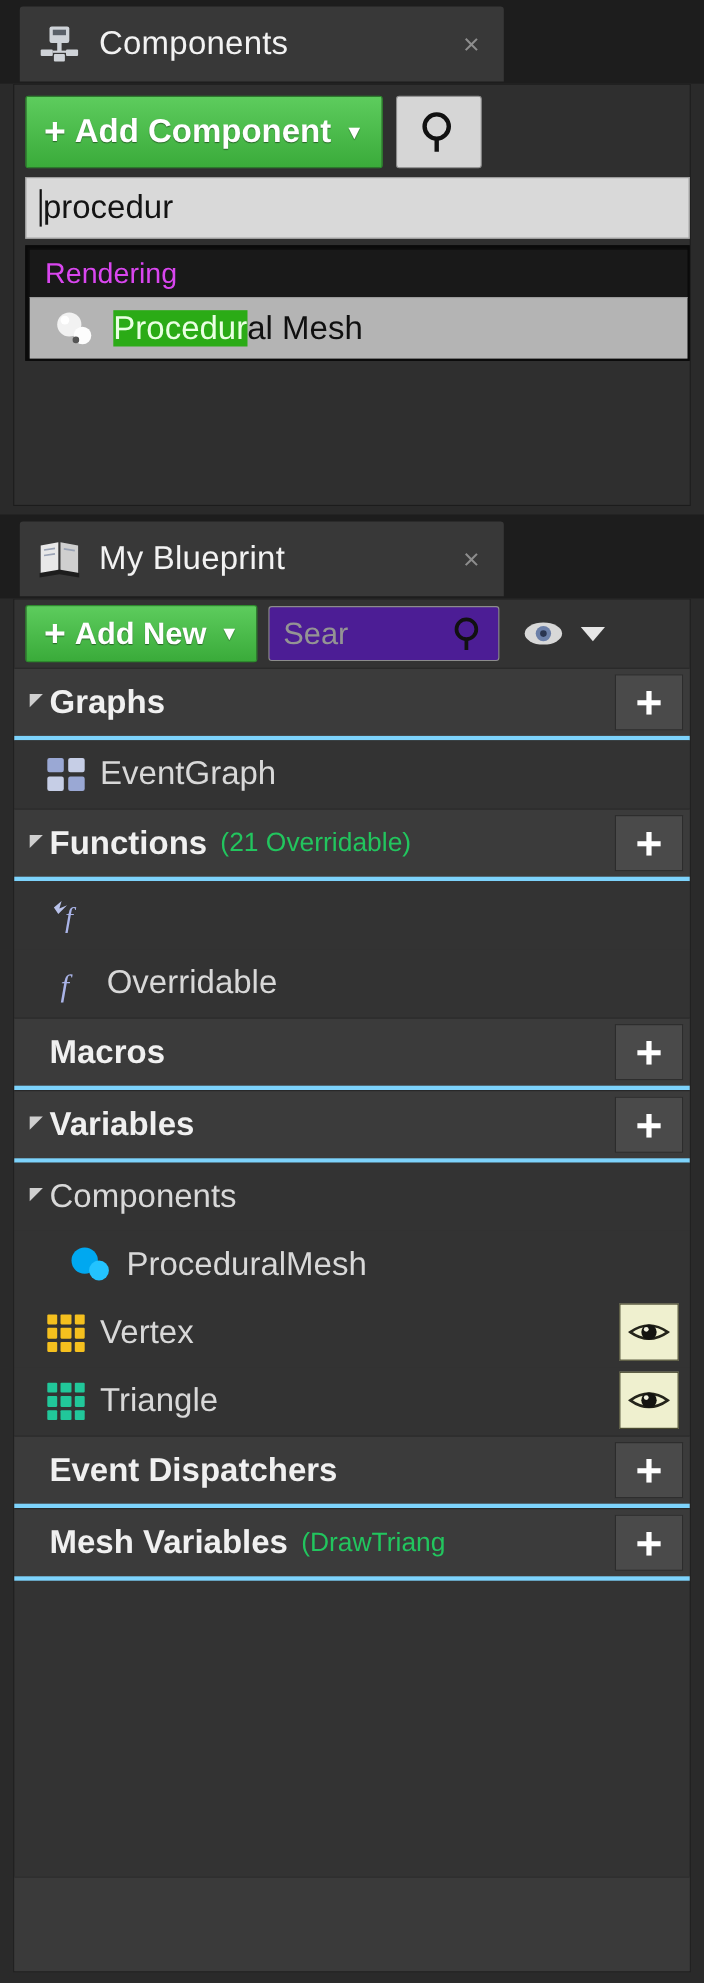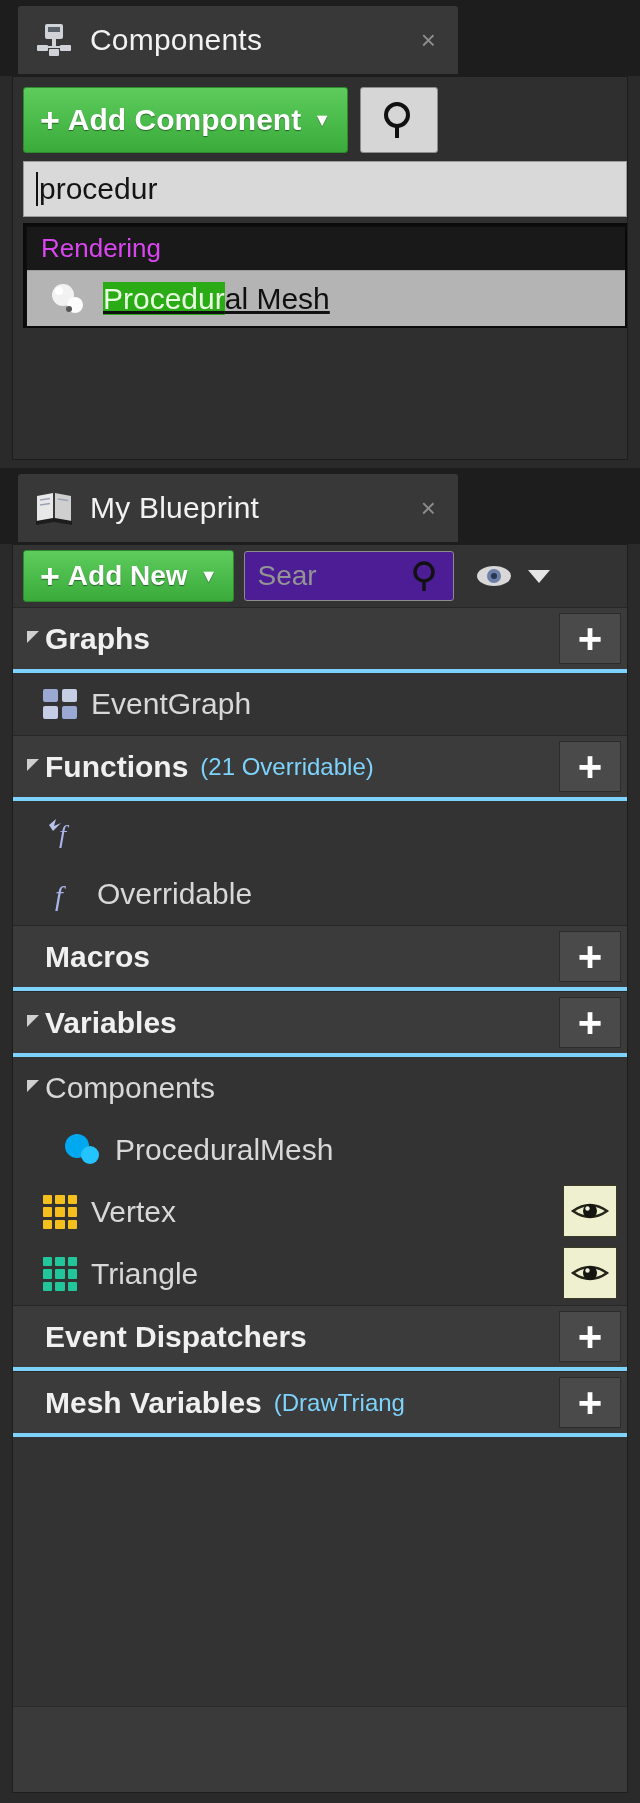--- a/index.html
+++ b/index.html
@@ -108,21 +108,21 @@
     background: #191919;
   }
   .dd-item {
     background: #b4b4b4;
     display: flex; align-items: center;
     height: 56px;
     padding-left: 22px;
     border-top: 1px solid #9d9d9d;
   }
   .dd-item .mesh-icon { width: 40px; height: 34px; position: relative; flex: 0 0 40px; }
-  .dd-item .txt { margin-left: 14px; font-size: 30px; color: #101010; white-space: nowrap; text-decoration: underline; }
+  .dd-item .txt { margin-left: 14px; font-size: 30px; color: #101010; white-space: nowrap; }
   .dd-item .hl { background: #2bab16; color: #e9ffe2; }
 
   
   #blueprint-panel { top: 468px; height: 1335px; background: #2a2a2a; }
   .bp-body {
     position: absolute; left: 12px; right: 12px; top: 76px; bottom: 10px;
     background: #333333;
     border: 1px solid #1e1e1e;
   }
   .bp-toolbar {
@@ -161,21 +161,21 @@
   }
   .sec .twisty {
     width: 0; height: 0;
     border-top: 12px solid #cfcfcf;
     border-right: 12px solid transparent;
     margin-right: 6px;
     margin-top: -4px;
   }
   .sec .twisty.hidden { visibility: hidden; }
   .sec .name { color: #f0f0f0; font-size: 30px; font-weight: bold; white-space: nowrap; }
-  .sec .meta { color: #7dd3fc; font-size: 24px; margin-left: 12px; white-space: nowrap; overflow: hidden; }
+  .sec .meta { color: #22c55e; font-size: 24px; margin-left: 12px; white-space: nowrap; overflow: hidden; }
   .sec .addbtn {
     position: absolute; right: 6px; top: 5px; bottom: 5px; width: 62px;
     background: #4a4a4a;
     border: 1px solid #2c2c2c;
     display: flex; align-items: center; justify-content: center;
     color: #ffffff; font-size: 42px; font-weight: bold; line-height: 1;
   }
 
   .row {
     height: 62px;

